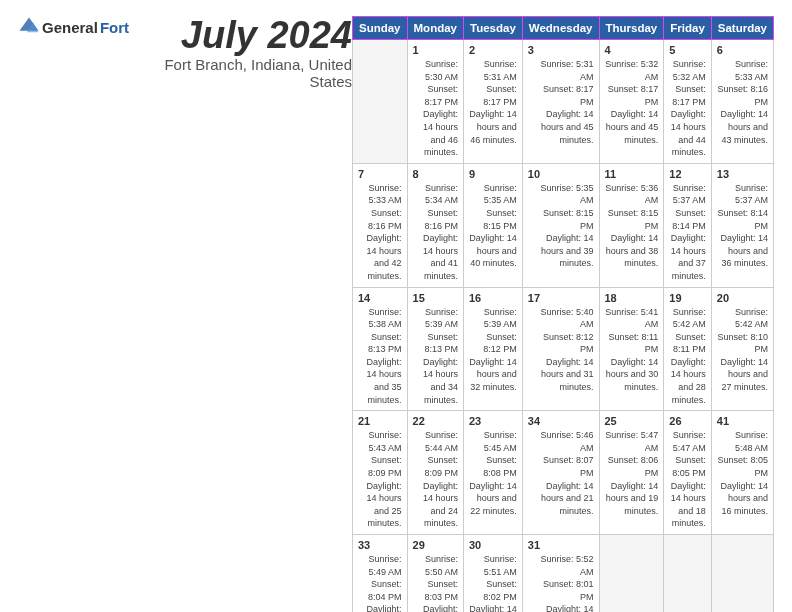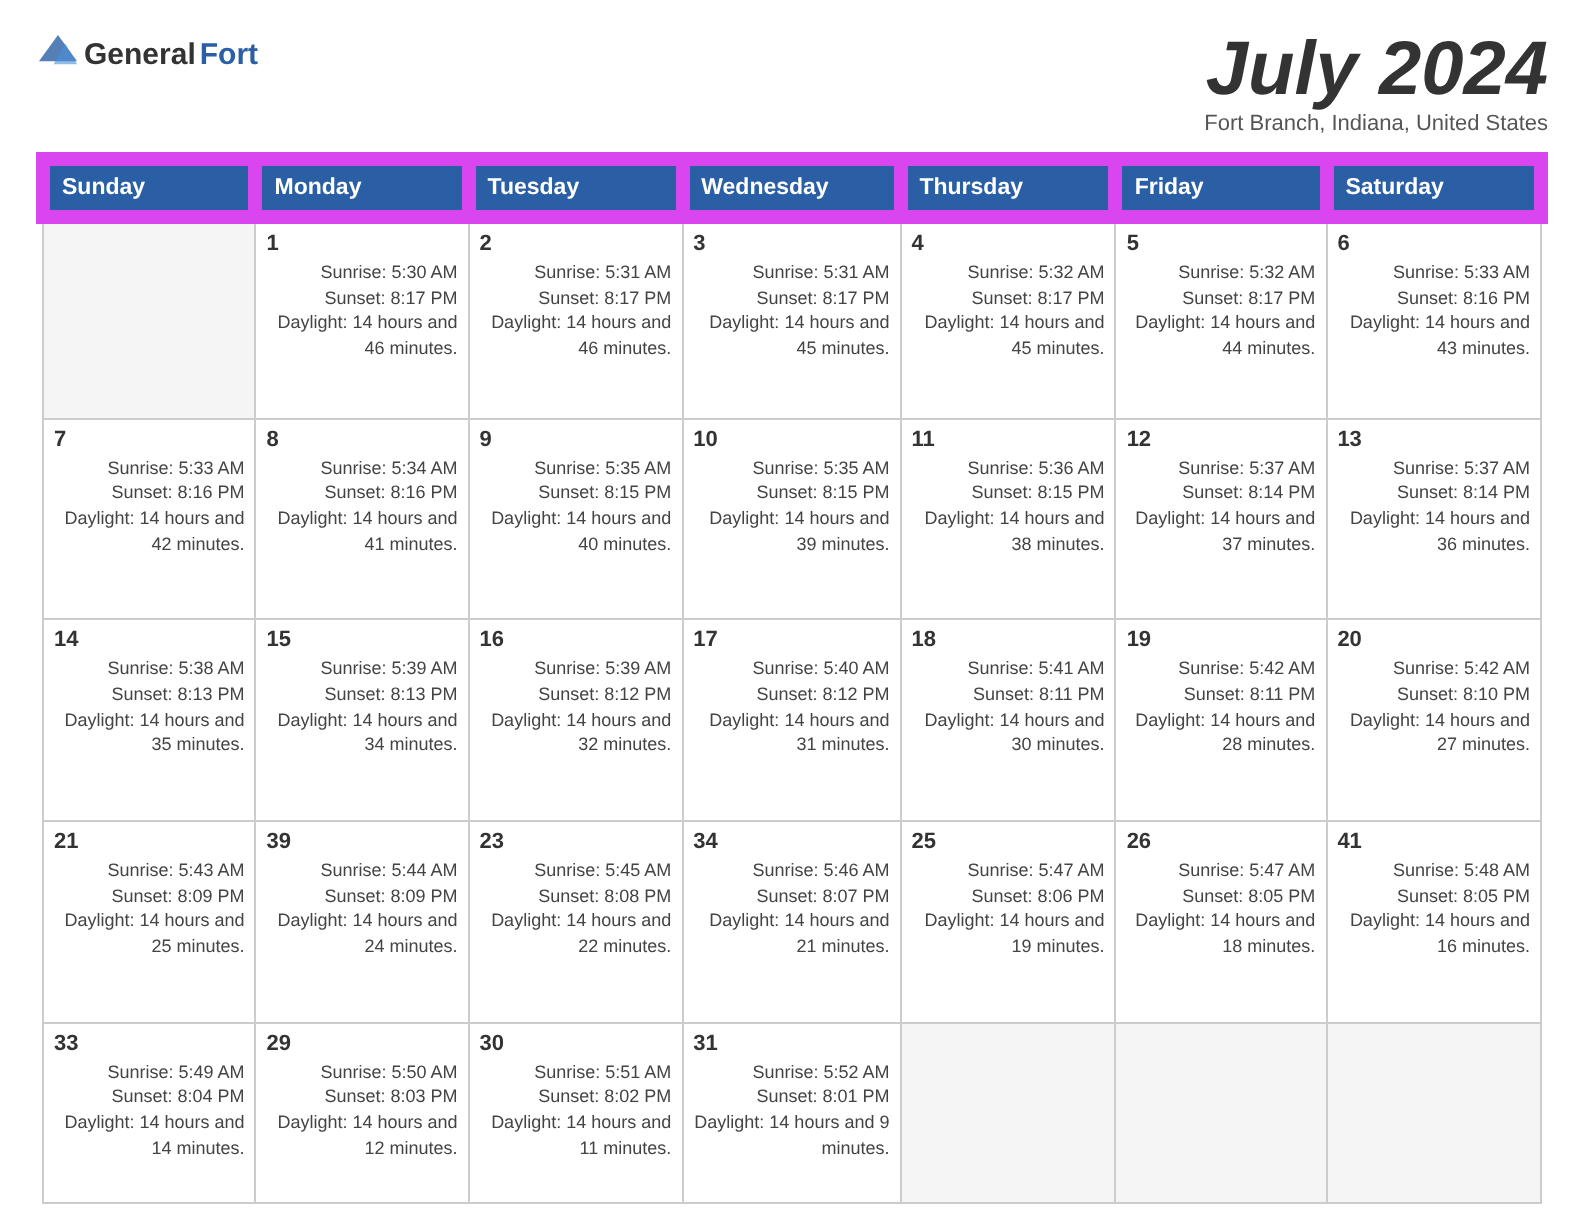--- a/index.html
+++ b/index.html
@@ -8,21 +8,21 @@
       background: #fff;
       width: 792px;
       height: 612px;
       overflow: hidden;
     }
     .page {
       width: 792px;
       height: 612px;
       padding: 16px 18px 10px 18px;
       display: flex;
-      flex-direction: column;
+      flex-direction: row;
     }
     .header {
       display: flex;
       justify-content: space-between;
       align-items: flex-start;
       margin-bottom: 8px;
     }
     .logo-area {
       display: flex;
       flex-direction: column;
@@ -51,37 +51,37 @@
       text-align: right;
     }
     .month-title {
       font-size: 38px;
       font-weight: bold;
       color: #333;
       line-height: 1;
       font-style: italic;
     }
     .location-title {
-      font-size: 11px;
+      font-size: 15px;
       color: #555;
       margin-top: 2px;
     }
     .calendar-table {
       width: 100%;
       border-collapse: collapse;
       flex: 1;
     }
     .calendar-table th {
       background: #2a5fa5;
       color: white;
       font-size: 11.5px;
       font-weight: bold;
       text-align: left;
       padding: 5px 6px;
-      border: 7px solid #d946ef;
+      border: 1px solid #d946ef;
     }
     .calendar-table td {
       border: 1px solid #ccc;
       vertical-align: top;
       padding: 4px 5px;
       width: 113px;
       height: 82px;
       font-size: 9.5px;
       color: #333;
       background: #fff;
@@ -226,21 +226,21 @@
             <span class="day-number">20</span>
             <div class="day-info">Sunrise: 5:42 AM<br>Sunset: 8:10 PM<br>Daylight: 14 hours and 27 minutes.</div>
           </td>
         </tr>
         <tr>
           <td>
             <span class="day-number">21</span>
             <div class="day-info">Sunrise: 5:43 AM<br>Sunset: 8:09 PM<br>Daylight: 14 hours and 25 minutes.</div>
           </td>
           <td>
-            <span class="day-number">39</span>
+            <span class="day-number">22</span>
             <div class="day-info">Sunrise: 5:44 AM<br>Sunset: 8:09 PM<br>Daylight: 14 hours and 24 minutes.</div>
           </td>
           <td>
             <span class="day-number">23</span>
             <div class="day-info">Sunrise: 5:45 AM<br>Sunset: 8:08 PM<br>Daylight: 14 hours and 22 minutes.</div>
           </td>
           <td>
             <span class="day-number">34</span>
             <div class="day-info">Sunrise: 5:46 AM<br>Sunset: 8:07 PM<br>Daylight: 14 hours and 21 minutes.</div>
           </td>

